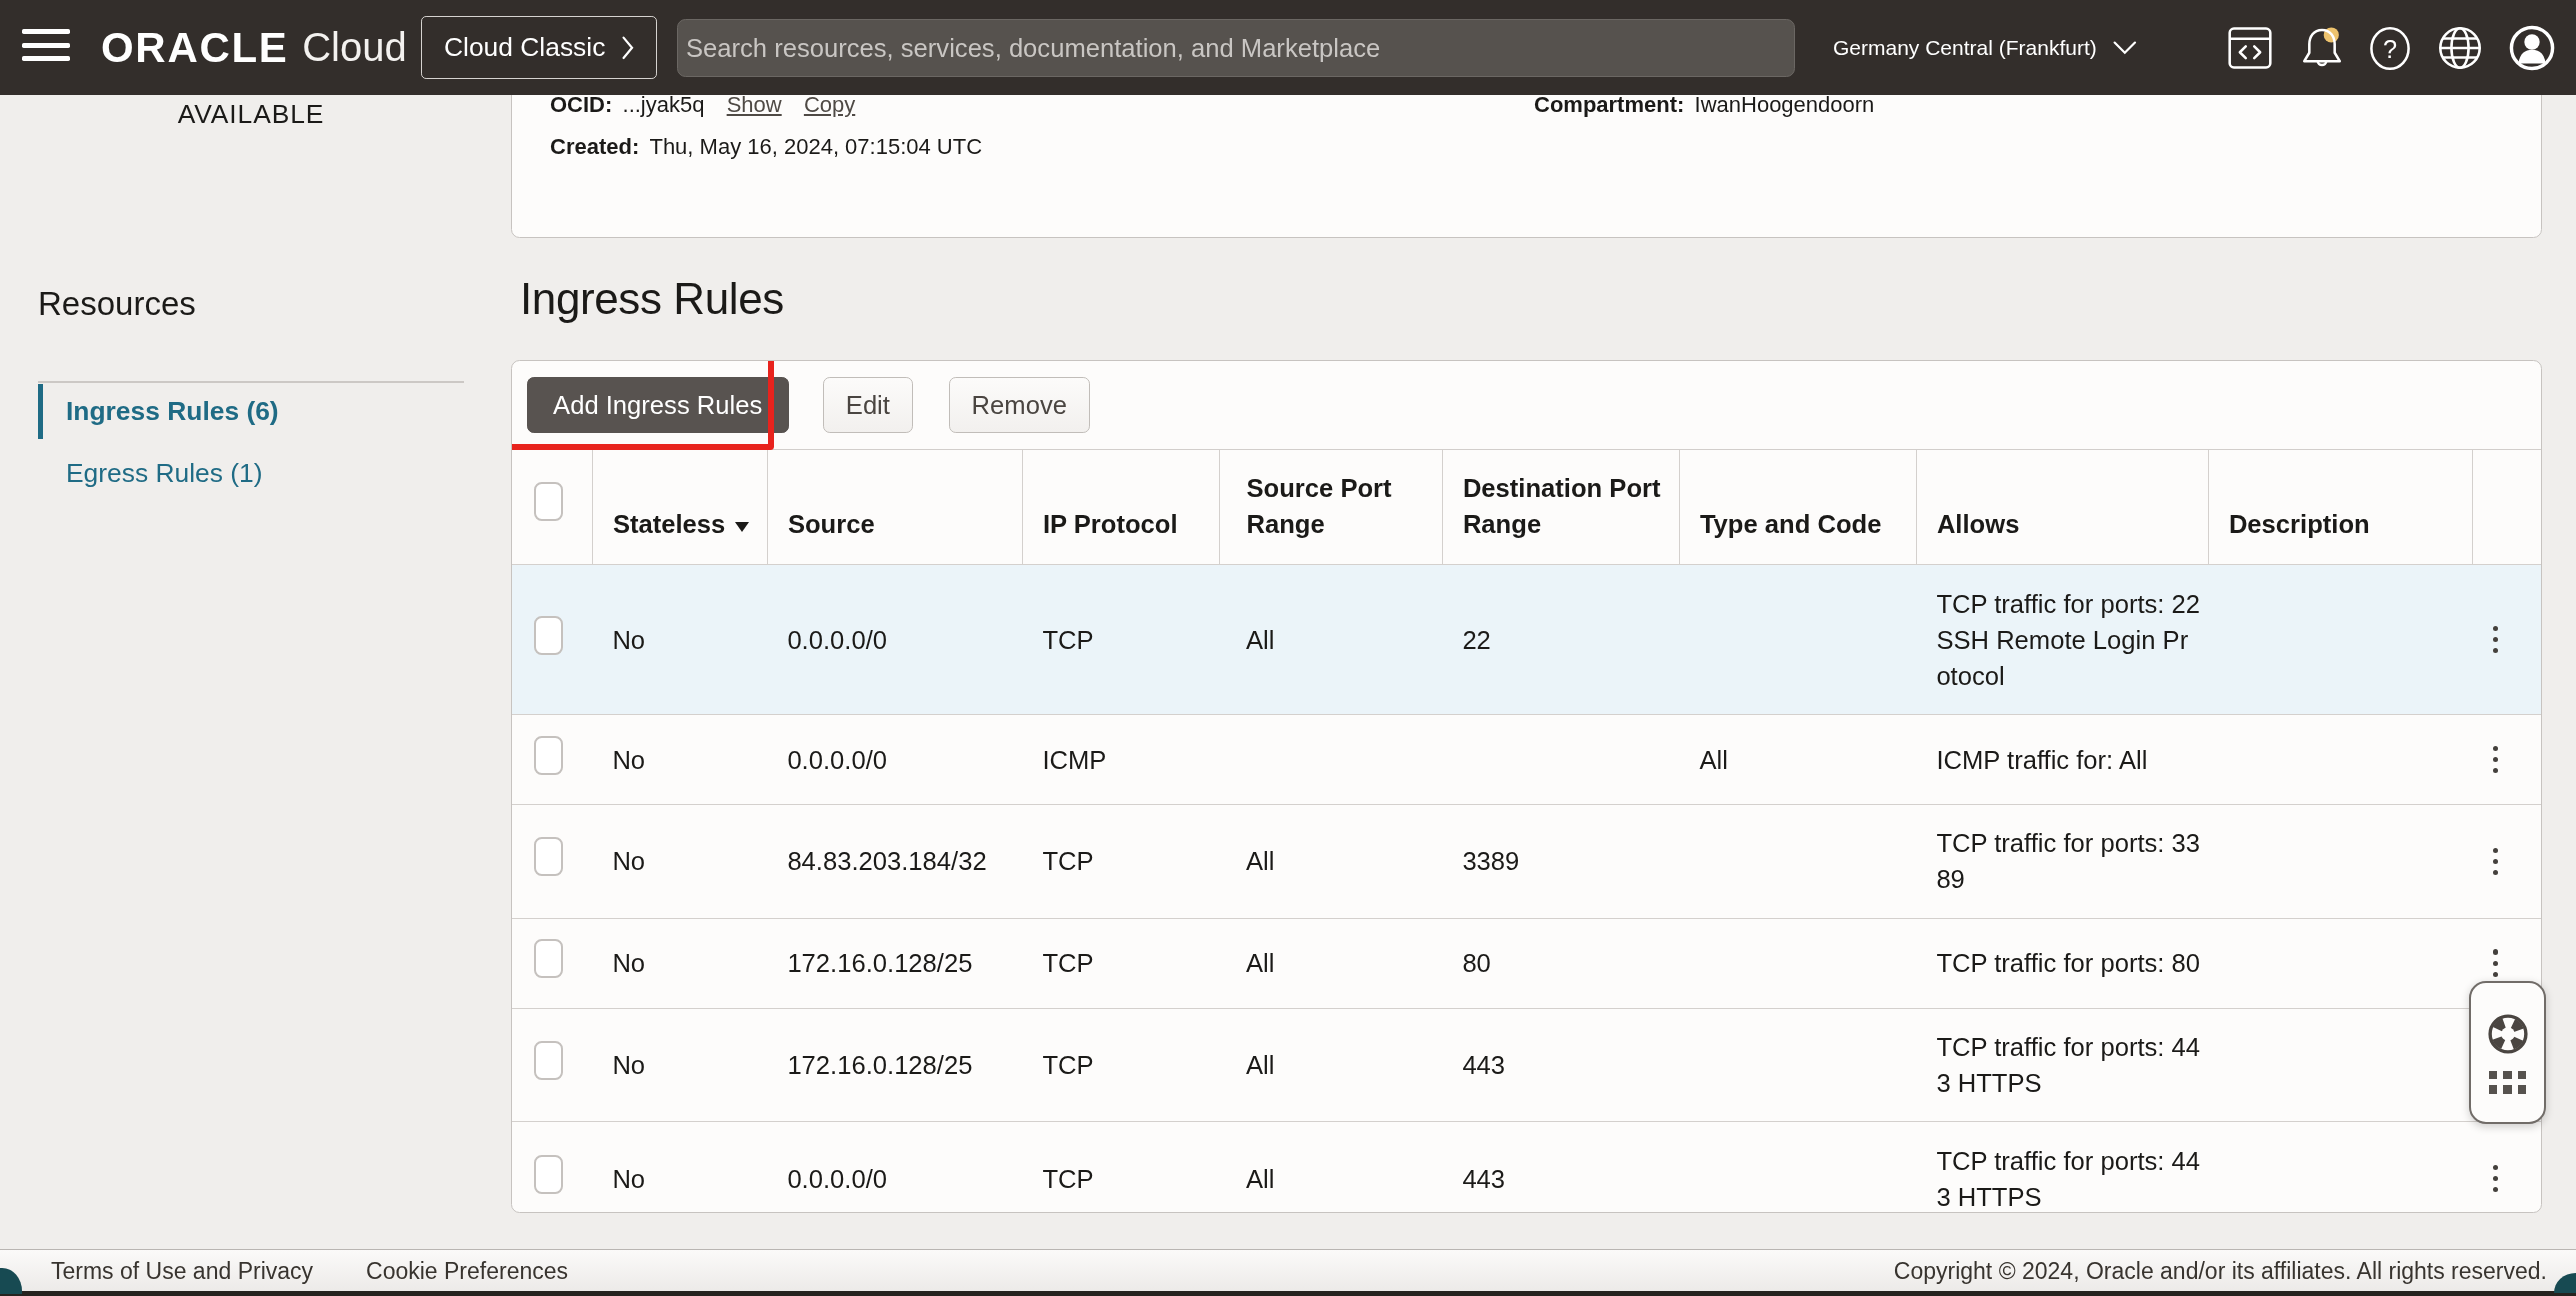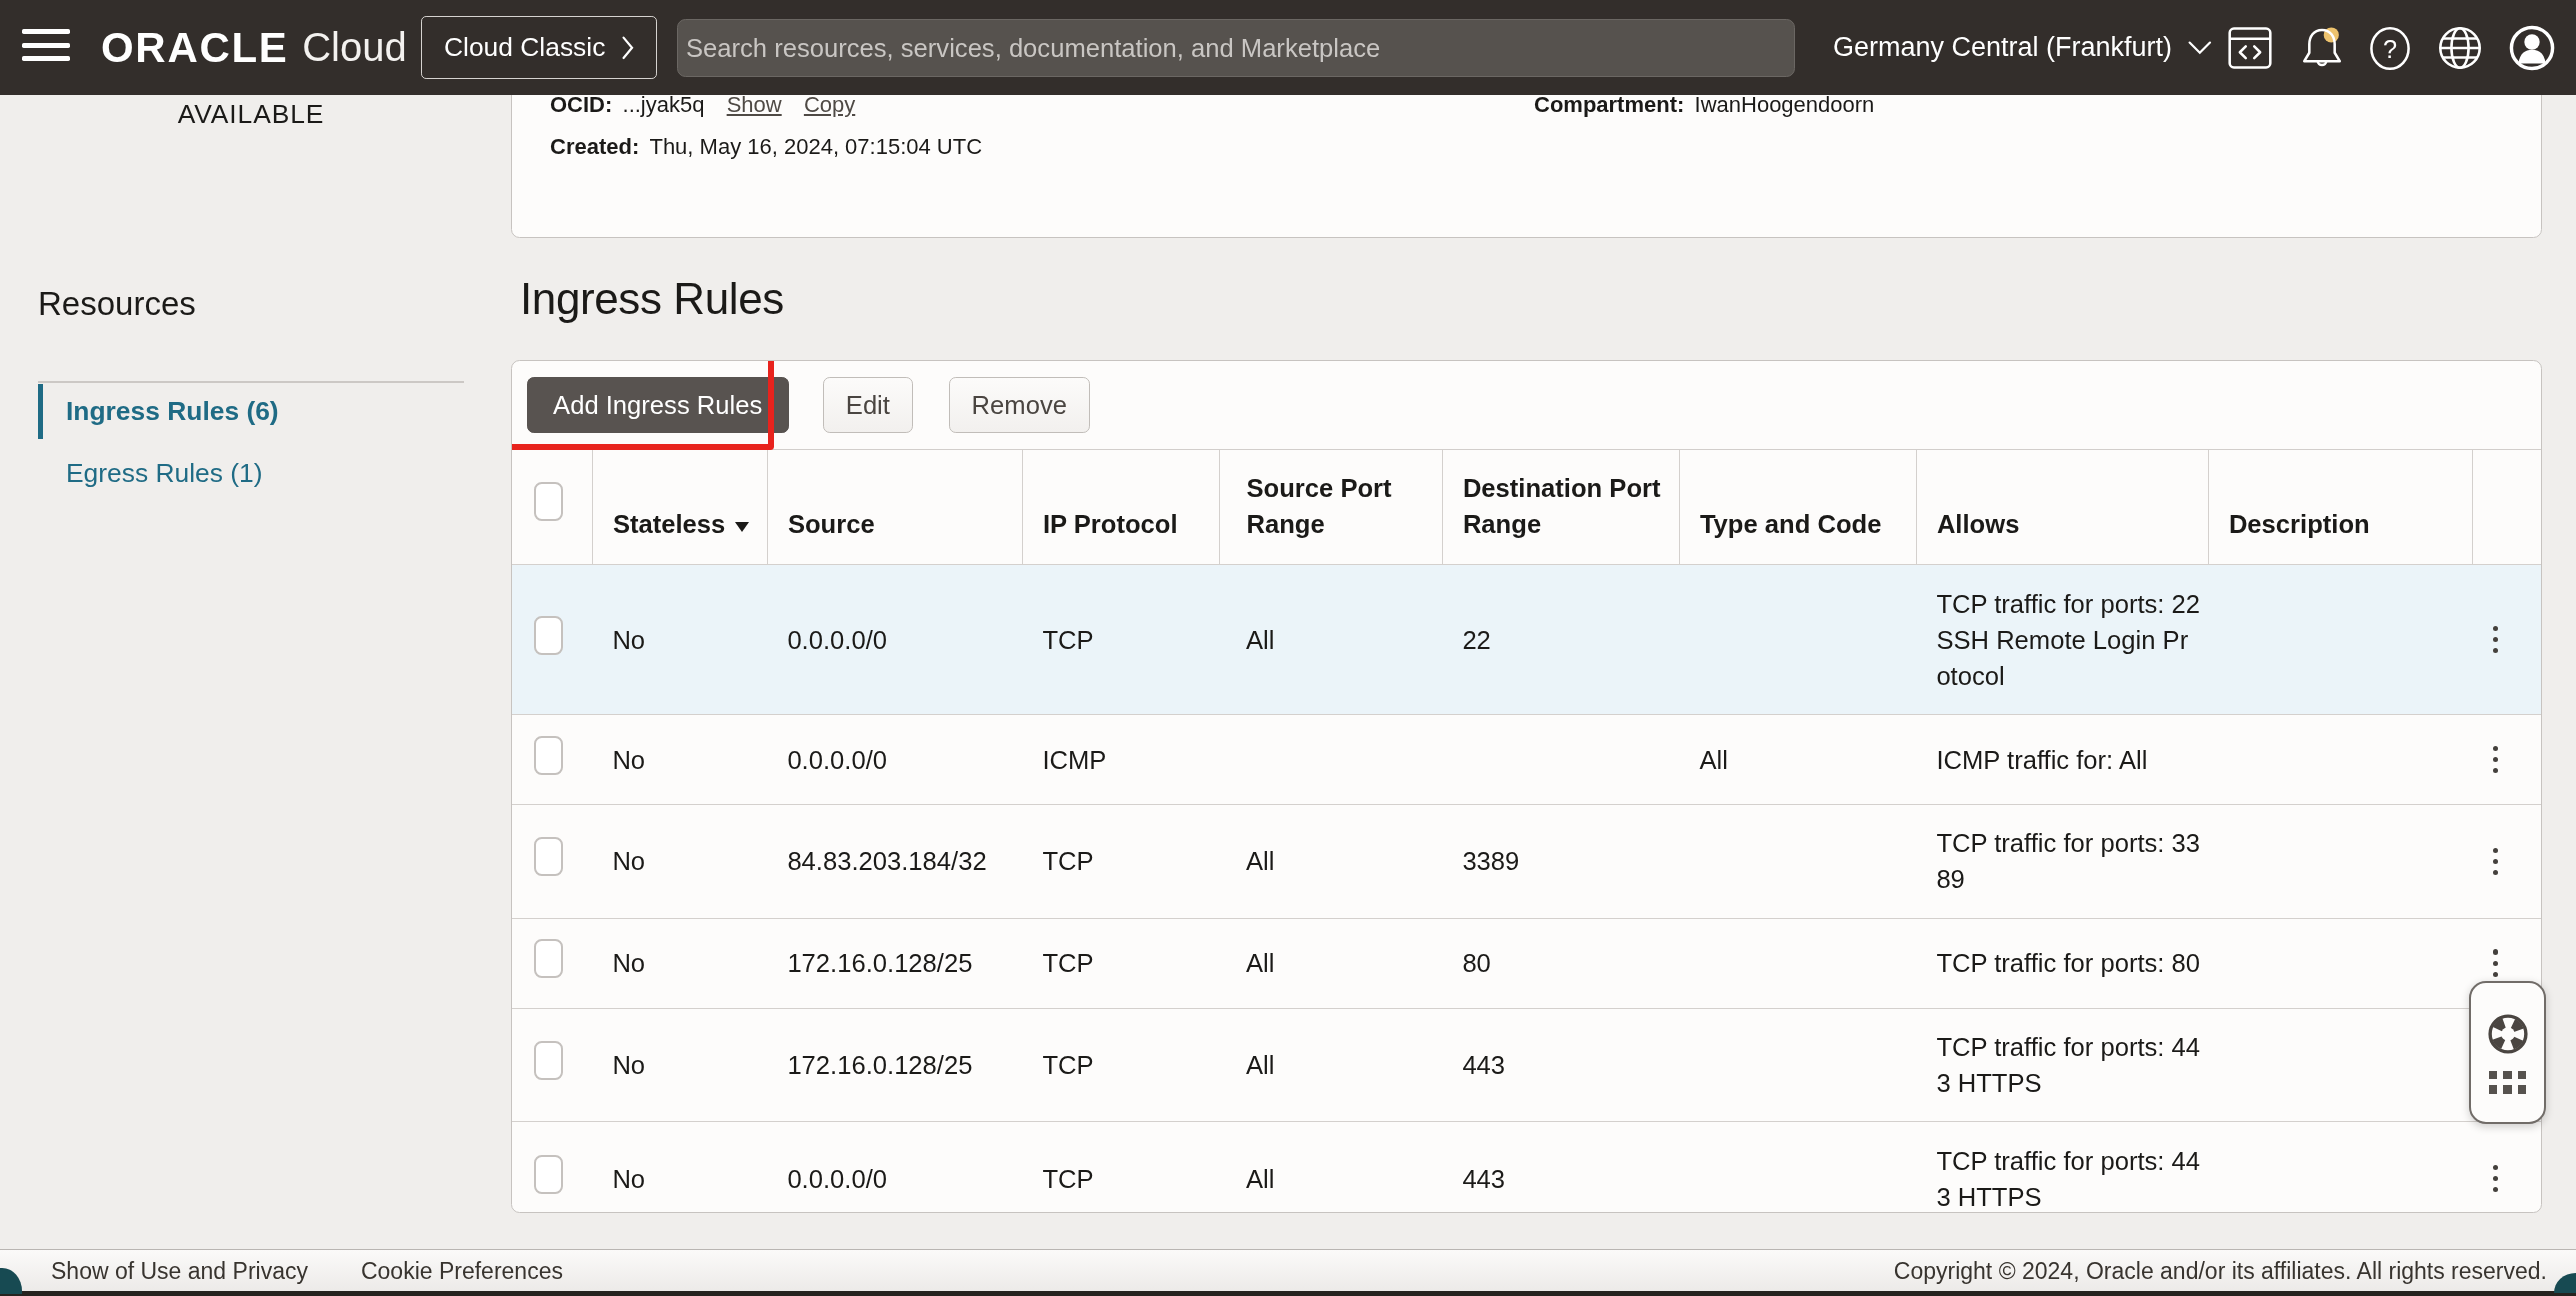--- a/index.html
+++ b/index.html
@@ -25,21 +25,21 @@
     color:#fff; font-size:26.4px; display:flex; align-items:center; gap:15.3px;
     padding:0 22px; cursor:pointer; font-family:inherit;
   }
   .search {
     position:absolute; left:677px; top:19px; width:1118px; height:58px;
     background:#56524e; border:0.9px solid #6b6763; border-radius:8.5px;
     color:#e8e6e4; font-size:25.6px; padding:0 8px; font-family:inherit; outline:none;
   }
   .search::placeholder { color:#c9c6c3; opacity:1; }
   .region { position:absolute; left:1833px; top:0; height:95px; display:flex; align-items:center; gap:15.3px; cursor:pointer; }
-  .region span { color:#fff; font-size:27px; }
+  .region span { color:#fff; font-size:21px; }
   .tb-icon { position:absolute; top:24px; width:48px; height:48px; display:flex; align-items:center; justify-content:center; cursor:pointer; }
 
   
   .card { background:#fdfcfb; border:1.3px solid #c7c3c0; border-radius:8.5px; }
   .details-card { position:absolute; left:511px; top:49px; width:2031px; height:189px; z-index:1; }
   .kv { position:absolute; display:flex; align-items:flex-end; gap:10.2px; font-size:22px; line-height:48px; white-space:nowrap; }
   .kv b { font-weight:bold; }
   .kv a { color:#4f4a45; text-decoration:underline; cursor:pointer; margin-left:12px; }
   .kv-ocid { left:38px; top:31px; }
   .kv-compartment { left:1022px; top:31px; }
@@ -349,20 +349,20 @@
       <i></i>
       <i></i>
       <i></i>
       <i></i>
       <i></i>
       <i></i>
     </div>
 </div>
 
 <div class="page-footer">
-  <a>Show of Use and Privacy</a>
+  <a>Terms of Use and Privacy</a>
   <a class="pf-cookie">Cookie Preferences</a>
   <span class="pf-copy">Copyright © 2024, Oracle and/or its affiliates. All rights reserved.</span>
 </div>
 <div class="corner-teal-left"></div>
 <div class="corner-teal-right"></div>
 <div class="bottom-strip"></div>
 
 
 </body></html>

